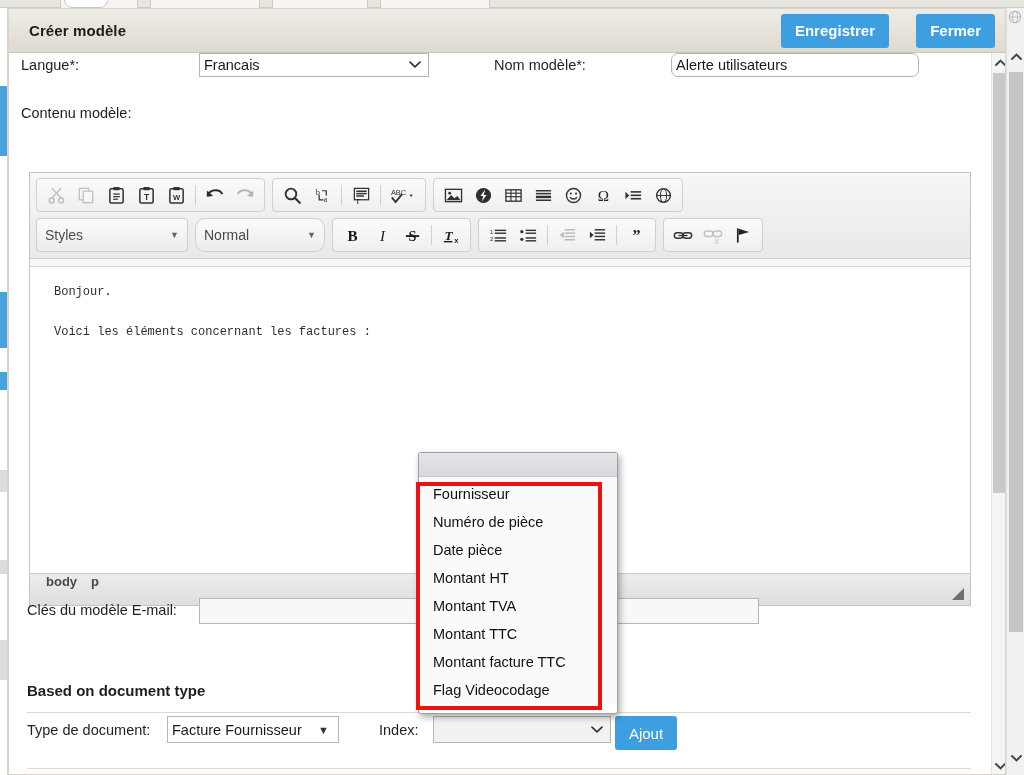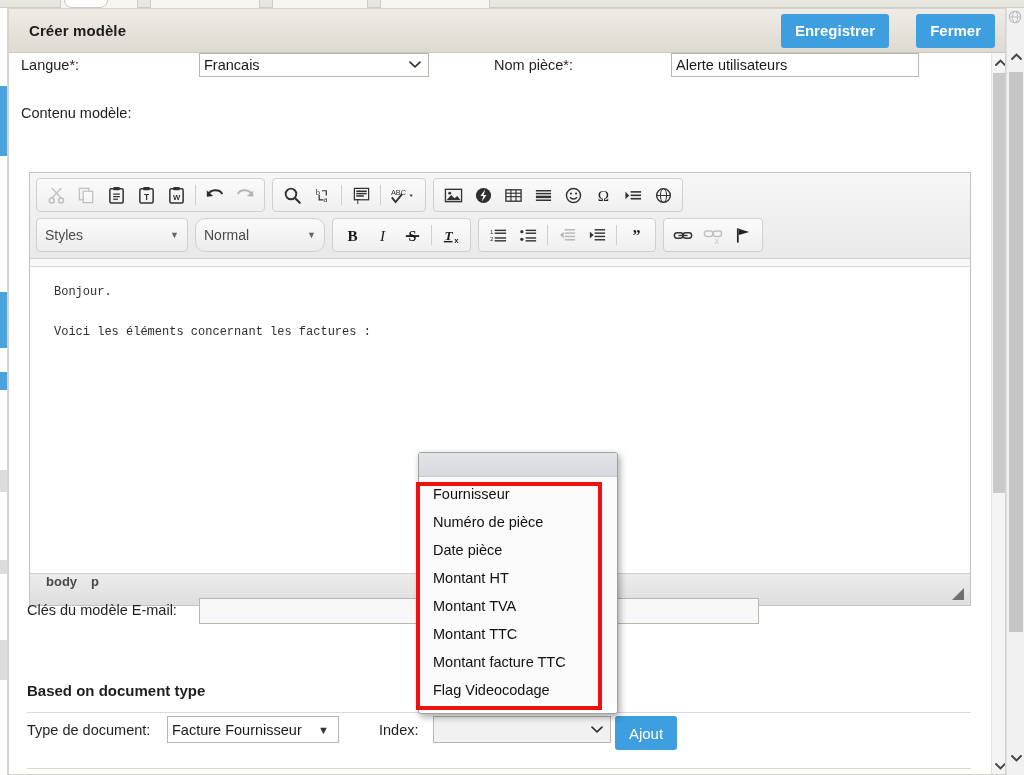--- a/index.html
+++ b/index.html
@@ -292,22 +292,22 @@
           <select class="flat" style="left:0; top:0; width:230px; height:24px;">
             <option>Francais</option>
           </select>
           <span class="caret">
             <svg width="12" height="8" viewBox="0 0 12 8">
                 <path d="M1 1.6 L6 6.4 L11 1.6" fill="none" stroke="#333" stroke-width="1.7" stroke-linecap="round"></path>
               </svg>
           </span>
         </div>
 
-        <div class="lbl" style="left:485px; top:4px;">Nom pièce*:</div>
-        <input class="flat" style="left: 662px; top: 0px; width: 248px; height: 24px;" value="Alerte utilisateurs">
+        <div class="lbl" style="left:485px; top:4px;">Nom modèle*:</div>
+        <input class="flat" style="left: 662px; top: 0px; width: 248px; height: 24px; border-radius: 7px;" value="Alerte utilisateurs">
 
         <div class="lbl" style="left:12px; top:52px;">Contenu modèle:</div>
 
         <div class="ck">
           <div class="ck-toolbar">
 
             <div class="tb-row">
               <div class="tb-group">
                 <div class="tb-btn dim">
                   <svg width="19" height="19" viewBox="0 0 20 20">

